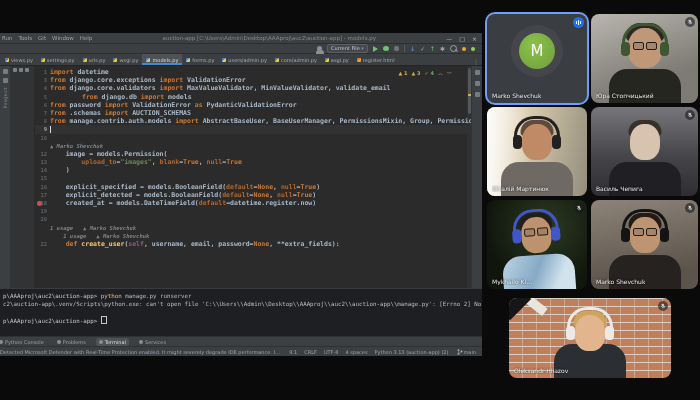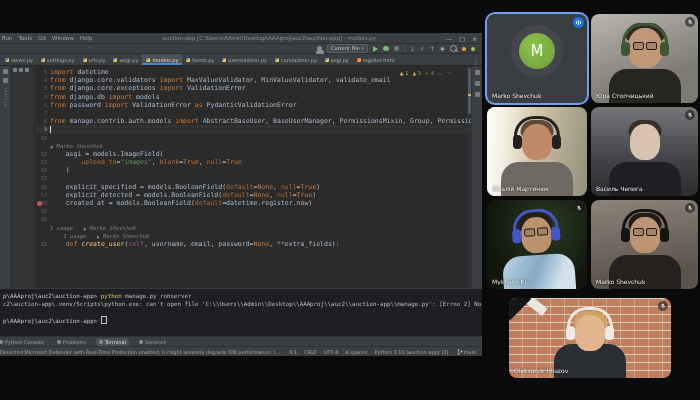--- a/index.html
+++ b/index.html
@@ -40,21 +40,21 @@
   .tabbar{height:12px;background:#3c3f41;border-bottom:1px solid #252525;display:flex;
           align-items:flex-end;padding-left:1px;box-sizing:border-box;}
   .tab{display:flex;align-items:center;gap:2px;height:11px;padding:0 4px;font-size:5px;
        color:#a6abb0;white-space:nowrap;}
   .tab.active{background:#4e5254;color:#dcdfe2;box-shadow:inset 0 -2px 0 #4a88c7;}
   .tab-ico{width:4px;height:4px;border-radius:1px;flex:none;
            background:linear-gradient(135deg,#4b83c9 50%,#f0c73e 50%);}
   .tab-ico.html{background:linear-gradient(135deg,#e0703d 50%,#e8a33d 50%);}
   .tab-more{margin-left:auto;color:#9da2a8;font-size:6px;padding:0 3px;}
 
-  .ide-body{display:flex;flex:1;min-height:0;position:relative;}
+  .ide-body{display:flex;flex:1;min-height:0;position:relative;font-weight:bold;}
   .leftstripe{width:11px;background:#3c3f41;border-right:1px solid #313335;display:flex;
               flex-direction:column;align-items:center;gap:4px;padding-top:3px;box-sizing:border-box;}
   .stripe-ico{width:5px;height:5px;border-radius:1px;background:#777c81;}
   .stripe-label{color:#6f747a;font-size:4.5px;writing-mode:vertical-rl;transform:rotate(180deg);
                 letter-spacing:.5px;}
   .projslice{width:24px;background:#313335;border-right:1px solid #2a2a2a;box-sizing:border-box;}
   .proj-head{display:flex;gap:2px;padding:2px 2px;}
   .proj-head i{width:4px;height:4px;border-radius:1px;background:#7d8287;display:block;}
   .editor{flex:1;position:relative;overflow:hidden;background:#2b2b2b;padding-top:2px;}
   .code-row{display:flex;height:8.2px;line-height:8.2px;font-size:6.5px;
@@ -266,36 +266,36 @@
           <span class="insp-weak">▲ <span>3</span></span>
           <span class="insp-ok">✓ <span>4</span></span>
           <span class="insp-nav">︿</span>
           <span class="insp-nav">﹀</span>
         </div>
         <div class="scrollstrip">
           <div class="scroll-thumb"></div>
           <div class="stripe-mark" style="top:28px"></div>
         </div>
       <div class="code-row"><span class="gut">1</span><span style="white-space: pre;"><span class="tk-k">import</span><span class="tk-n"> datetime</span></span></div>
+          <div class="code-row"><span class="gut">3</span><span style="white-space: pre;"><span class="tk-k">from</span><span class="tk-n"> django.core.exceptions </span><span class="tk-k">import</span><span class="tk-n"> ValidationError</span></span></div>
           <div class="code-row"><span class="gut">4</span><span style="white-space: pre;"><span class="tk-k">from</span><span class="tk-n"> django.core.validators </span><span class="tk-k">import</span><span class="tk-n"> MaxValueValidator, MinValueValidator, validate_email</span></span></div>
-          <div class="code-row"><span class="gut">3</span><span style="white-space: pre;"><span class="tk-k">from</span><span class="tk-n"> django.core.exceptions </span><span class="tk-k">import</span><span class="tk-n"> ValidationError</span></span></div>
-          <div class="code-row"><span class="gut">5</span><span style="white-space: pre;"><span class="tk-k">from</span><span class="tk-n"> django.db </span><span class="tk-k">import</span><span class="tk-n"> models</span></span></div>
+          <div class="code-row"><span class="gut">5</span><span style="white-space: pre; margin-left: 32px;"><span class="tk-k">from</span><span class="tk-n"> django.db </span><span class="tk-k">import</span><span class="tk-n"> models</span></span></div>
           <div class="code-row"><span class="gut">6</span><span style="white-space: pre;"><span class="tk-k">from</span><span class="tk-n"> password </span><span class="tk-k">import</span><span class="tk-n"> ValidationError </span><span class="tk-k">as</span><span class="tk-n"> PydanticValidationError</span></span></div>
-          <div class="code-row"><span class="gut">7</span></div>
+          <div class="code-row"><span class="gut">7</span><span style="white-space: pre;"><span class="tk-k">from</span><span class="tk-n"> .schemas </span><span class="tk-k">import</span><span class="tk-n"> AUCTION_SCHEMAS</span></span></div>
           <div class="code-row"><span class="gut">8</span><span style="white-space: pre;"><span class="tk-k">from</span><span class="tk-n"> manage.contrib.auth.models </span><span class="tk-k">import</span><span class="tk-n"> AbstractBaseUser, BaseUserManager, PermissionsMixin, Group, Permission</span></span></div>
           <div class="code-row caret-line"><span class="gut">9</span><span style="white-space: pre;"><span class="caret-bar"></span></span></div>
           <div class="code-row"><span class="gut">10</span><span style="white-space: pre;"></span></div>
           <div class="code-row"><span class="gut"></span><span style="white-space: pre;"><span class="tk-ann">▲ Marko Shevchuk</span></span></div>
-          <div class="code-row"><span class="gut">12</span><span style="white-space: pre;"><span class="tk-n">    asgi = models.ImageField(</span></span></div>
+          <div class="code-row"><span class="gut">12</span><span style="white-space: pre;"><span class="tk-n">    image = models.Permission(</span></span></div>
           <div class="code-row"><span class="gut">13</span><span style="white-space: pre;"><span class="tk-n">        </span><span class="tk-p">upload_to</span><span class="tk-n">=</span><span class="tk-s">"images"</span><span class="tk-n">, </span><span class="tk-p">blank</span><span class="tk-n">=</span><span class="tk-k">True</span><span class="tk-n">, </span><span class="tk-p">null</span><span class="tk-n">=</span><span class="tk-k">True</span></span></div>
           <div class="code-row"><span class="gut">14</span><span style="white-space: pre;"><span class="tk-n">    )</span></span></div>
           <div class="code-row"><span class="gut">15</span><span style="white-space: pre;"></span></div>
           <div class="code-row"><span class="gut">16</span><span style="white-space: pre;"><span class="tk-n">    explicit_specified = models.BooleanField(</span><span class="tk-p">default</span><span class="tk-n">=</span><span class="tk-k">None</span><span class="tk-n">, </span><span class="tk-p">null</span><span class="tk-n">=</span><span class="tk-k">True</span><span class="tk-n">)</span></span></div>
           <div class="code-row"><span class="gut">17</span><span style="white-space: pre;"><span class="tk-n">    explicit_detected = models.BooleanField(</span><span class="tk-p">default</span><span class="tk-n">=</span><span class="tk-k">None</span><span class="tk-n">, </span><span class="tk-p">null</span><span class="tk-n">=</span><span class="tk-k">True</span><span class="tk-n">)</span></span></div>
-          <div class="code-row"><span class="gut">18<span class="bp"></span></span><span style="white-space: pre;"><span class="tk-n">    created_at = models.BooleanField(</span><span class="tk-p">default</span><span class="tk-n">=datetime.register.now)</span></span></div>
+          <div class="code-row"><span class="gut">18<span class="bp"></span></span><span style="white-space: pre;"><span class="tk-n">    created_at = models.DateTimeField(</span><span class="tk-p">default</span><span class="tk-n">=datetime.register.now)</span></span></div>
           <div class="code-row"><span class="gut">19</span><span style="white-space: pre;"></span></div>
           <div class="code-row"><span class="gut">20</span><span style="white-space: pre;"></span></div>
           <div class="code-row"><span class="gut"></span><span style="white-space: pre;"><span class="tk-ann">1 usage   ▲ Marko Shevchuk</span></span></div>
           <div class="code-row"><span class="gut"></span><span style="white-space: pre;"><span class="tk-ann">    1 usage   ▲ Marko Shevchuk</span></span></div>
           <div class="code-row"><span class="gut">22</span><span style="white-space: pre;"><span class="tk-n">    </span><span class="tk-k">def</span><span class="tk-n"> </span><span class="tk-f">create_user</span><span class="tk-n">(</span><span class="tk-v">self</span><span class="tk-n">, username, email, password=</span><span class="tk-k">None</span><span class="tk-n">, **extra_fields):</span></span></div>
         </div>
       <div class="rightstripe">
         <span class="stripe-ico"></span>
         <span class="stripe-ico"></span>
         <span class="stripe-ico"></span>

